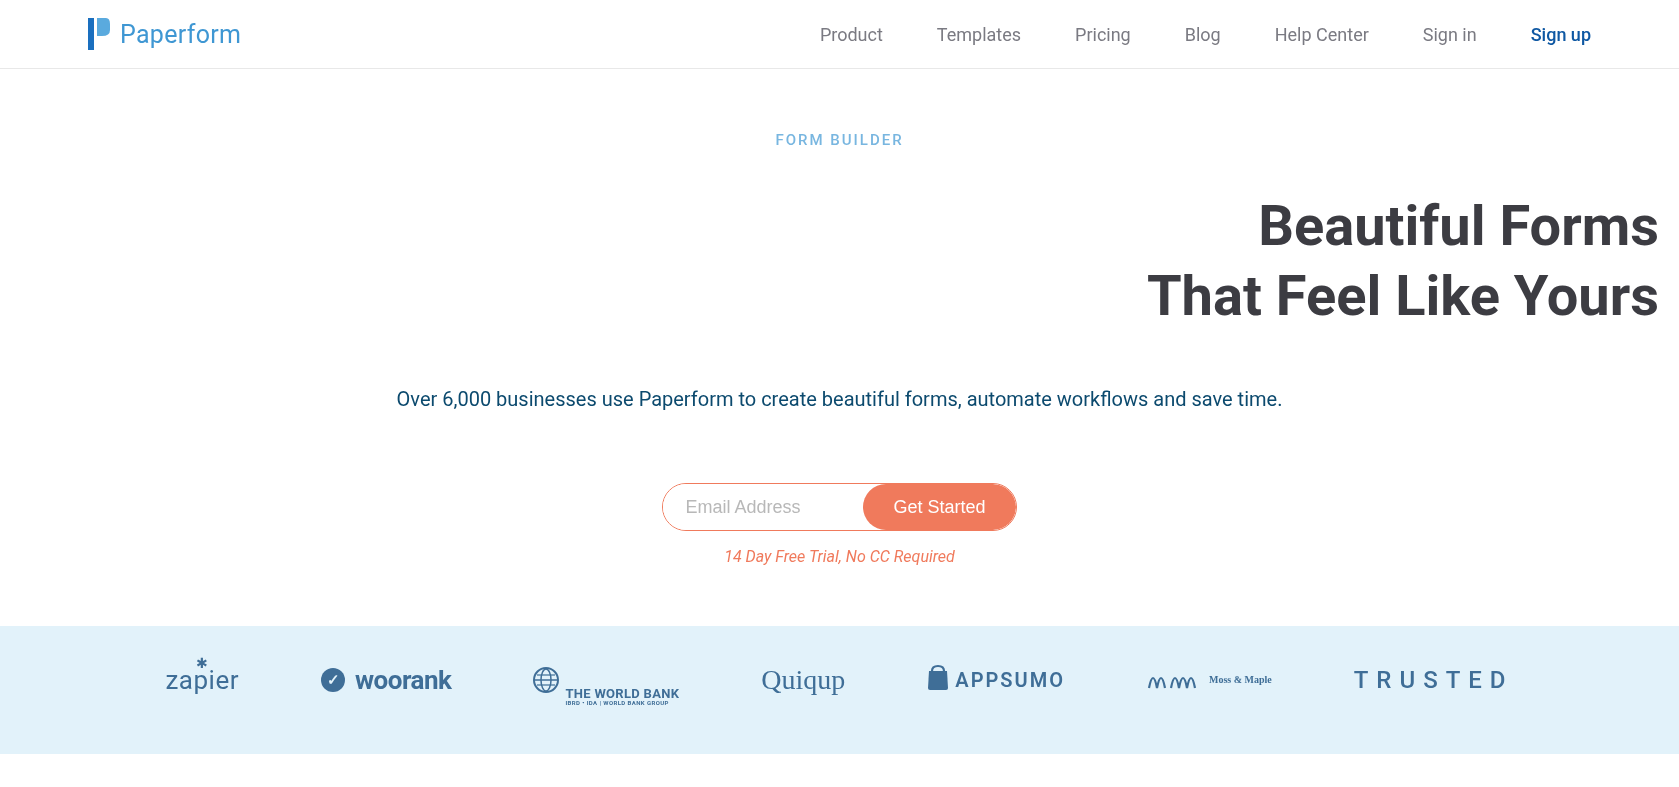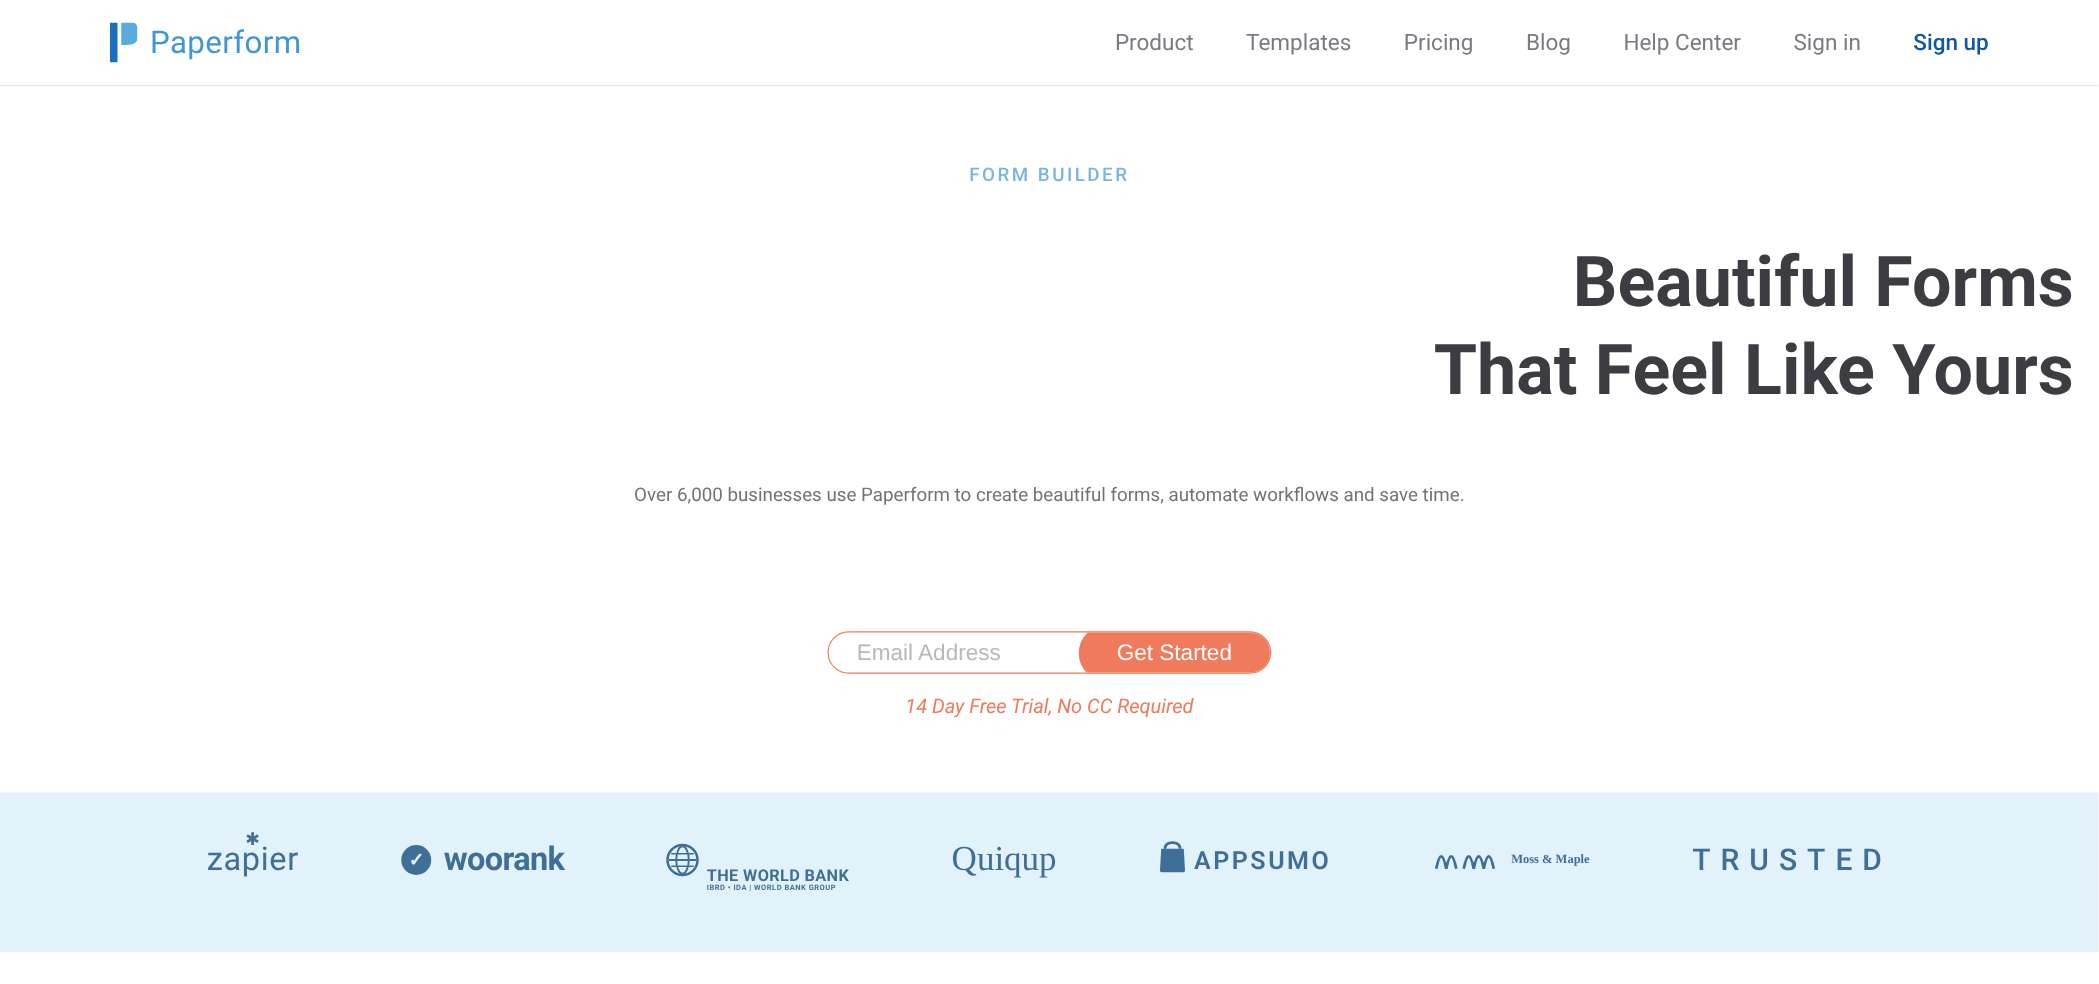--- a/index.html
+++ b/index.html
@@ -29,21 +29,21 @@
     }
     .logo-text {
       font-size: 25px;
       font-weight: 400;
       color: #3f97d3;
       letter-spacing: 0.3px;
     }
     .nav {
       display: flex;
       align-items: center;
-      gap: 42px;
+      gap: 54px;
     }
     .nav-link {
       font-size: 18px;
       color: #7a7a82;
       text-decoration: none;
       cursor: pointer;
     }
     .nav-link.signup {
       color: #0f58a3;
       font-weight: 500;
@@ -61,37 +61,36 @@
     }
     .headline {
       font-size: 56px;
       font-weight: 700;
       line-height: 1.25;
       color: #3c3c42;
       margin-bottom: 56px;
       text-align: right;
     }
     .subhead {
-      font-size: 15px;
-      color: #737373;
+      font-size: 20px;
+      color: #0c4a6e;
       max-width: 900px;
-      margin: 0 auto 100px;
+      margin: 0 auto 72px;
     }
     .signup-row {
       display: flex;
       justify-content: center;
       margin-bottom: 16px;
     }
     .signup-form {
       display: inline-flex;
       border: 1.5px solid #f07a5c;
       border-radius: 28px;
       overflow: hidden;
-      height: 34px;
-      align-items: center;
+      height: 48px;
     }
     .email-input {
       border: none;
       outline: none;
       padding: 0 22px;
       font-size: 18px;
       width: 200px;
       color: #555;
     }
     .email-input::placeholder {

